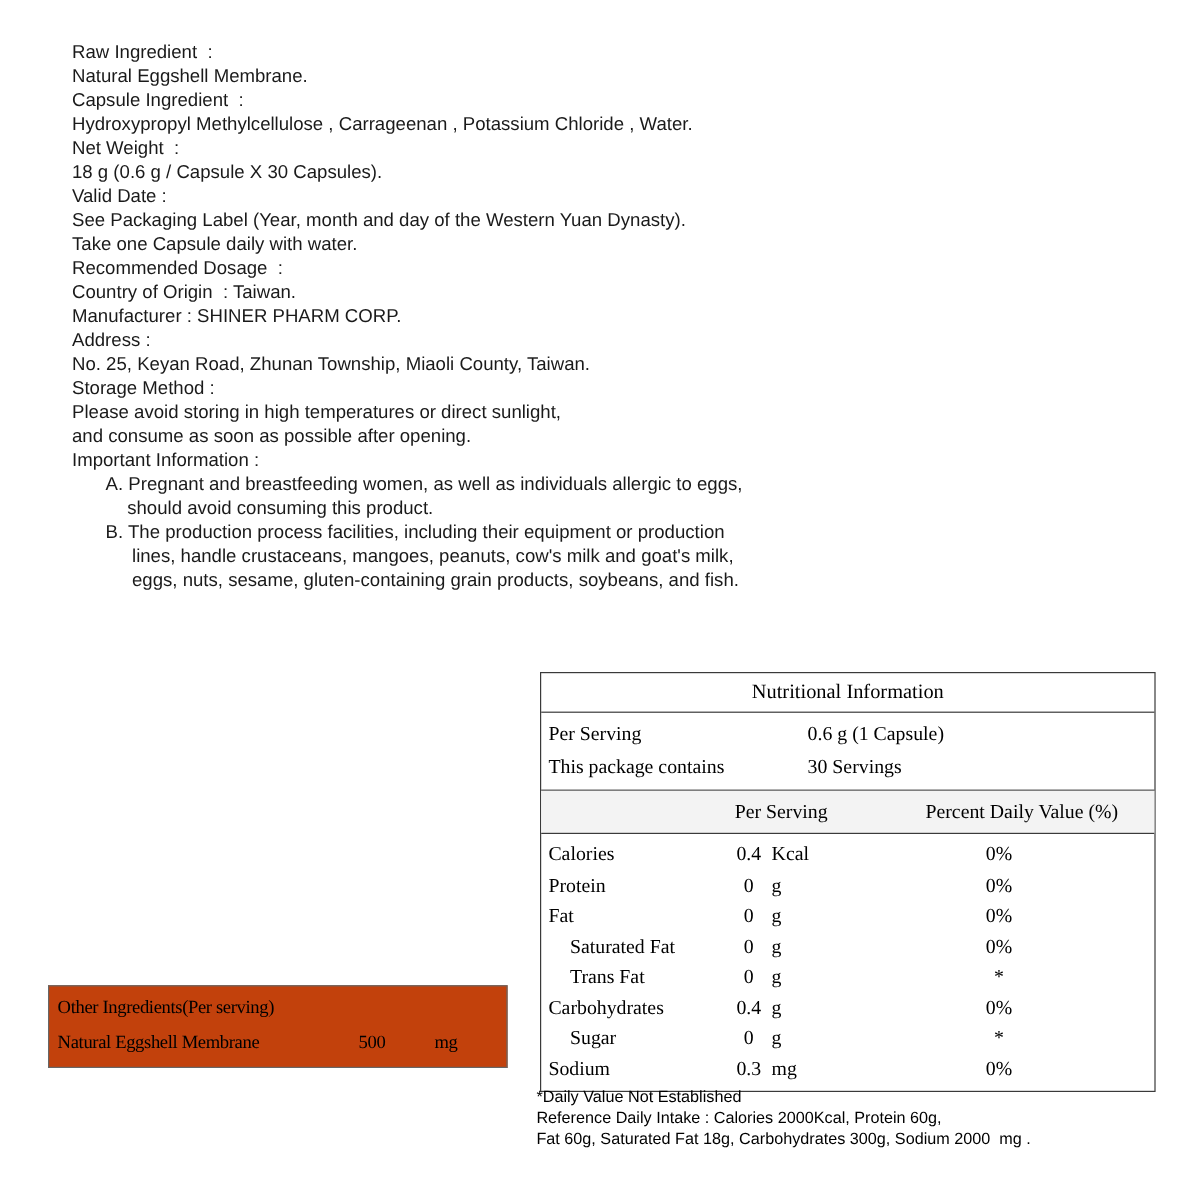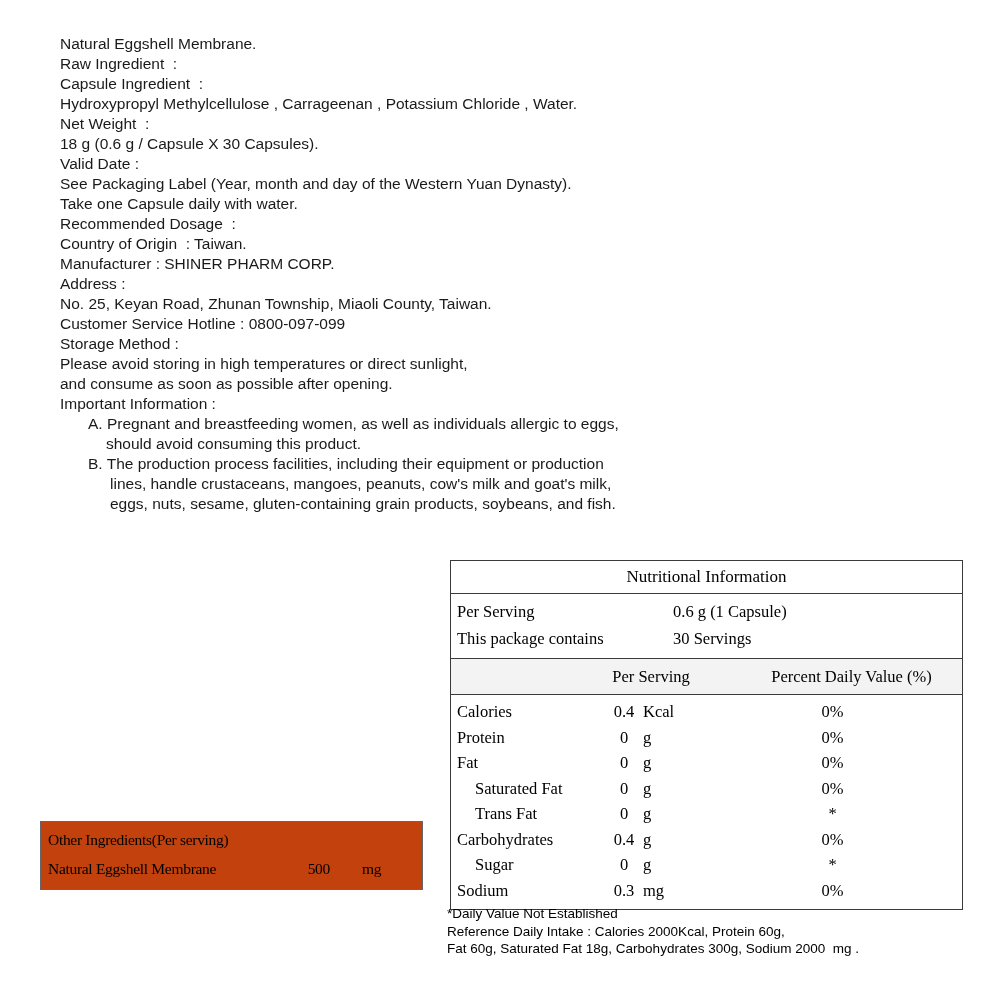--- a/index.html
+++ b/index.html
@@ -61,52 +61,51 @@
 
   
   .obox {
     position:absolute; left:40px; top:821px; width:381px; height:67px;
     border:1px solid #666;
     font-family:"Liberation Serif", serif;
     font-size:15.5px; color:#000; background:#c2410c;
   }
   .oline1 { padding:9px 0 0 7px; letter-spacing:-0.3px; }
   .oline2 { display:grid; grid-template-columns:210px 40px auto; padding:11px 0 0 7px; letter-spacing:-0.3px;gap:32px; }
-  .oline2 .oamt { text-align:right; }
+  .oline2 .oamt { text-align:center; }
   .oline2 .ounit { text-align:left; }
 
   
   .footnotes {
     position:absolute; left:447px; top:905px;
     font-size:13.5px; line-height:17.5px; color:#000;
     font-family:"Liberation Sans", sans-serif;
   }
   .fline { white-space:pre-wrap; }
 </style>
 </head>
 <body>
 
 <div class="page">
 
   <div class="product-info">
+    <div class="pline">Raw Ingredient  :</div>
     <div class="pline">Natural Eggshell Membrane.</div>
-    <div class="pline">Raw Ingredient  :</div>
     <div class="pline">Capsule Ingredient  :</div>
     <div class="pline">Hydroxypropyl Methylcellulose , Carrageenan , Potassium Chloride , Water.</div>
     <div class="pline">Net Weight  :</div>
     <div class="pline">18 g (0.6 g / Capsule X 30 Capsules).</div>
     <div class="pline">Valid Date :</div>
     <div class="pline">See Packaging Label (Year, month and day of the Western Yuan Dynasty).</div>
     <div class="pline">Take one Capsule daily with water.</div>
     <div class="pline">Recommended Dosage  :</div>
     <div class="pline">Country of Origin  : Taiwan.</div>
     <div class="pline">Manufacturer : SHINER PHARM CORP.</div>
     <div class="pline">Address :</div>
     <div class="pline">No. 25, Keyan Road, Zhunan Township, Miaoli County, Taiwan.</div>
-    <div class="pline">Customer Service Hotline : 0800-097-099</div>
     <div class="pline">Storage Method :</div>
     <div class="pline">Please avoid storing in high temperatures or direct sunlight,</div>
     <div class="pline">and consume as soon as possible after opening.</div>
     <div class="pline">Important Information :</div>
     <div class="pline ind-a">A. Pregnant and breastfeeding women, as well as individuals allergic to eggs,</div>
     <div class="pline ind-a2">should avoid consuming this product.</div>
     <div class="pline ind-a">B. The production process facilities, including their equipment or production</div>
     <div class="pline ind-b2">lines, handle crustaceans, mangoes, peanuts, cow's milk and goat's milk,</div>
     <div class="pline ind-b2">eggs, nuts, sesame, gluten-containing grain products, soybeans, and fish.</div>
   </div>

